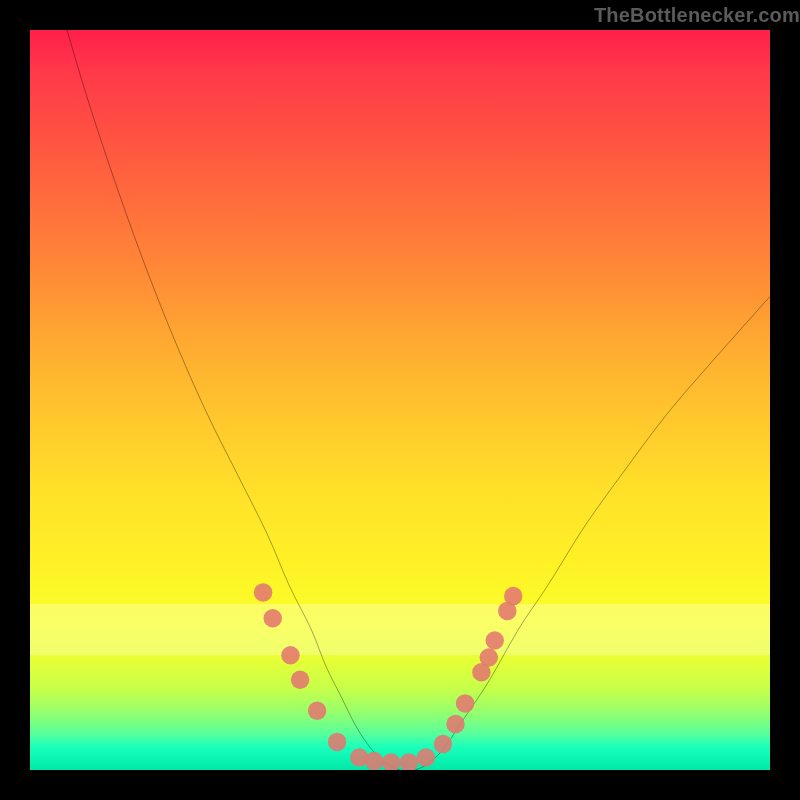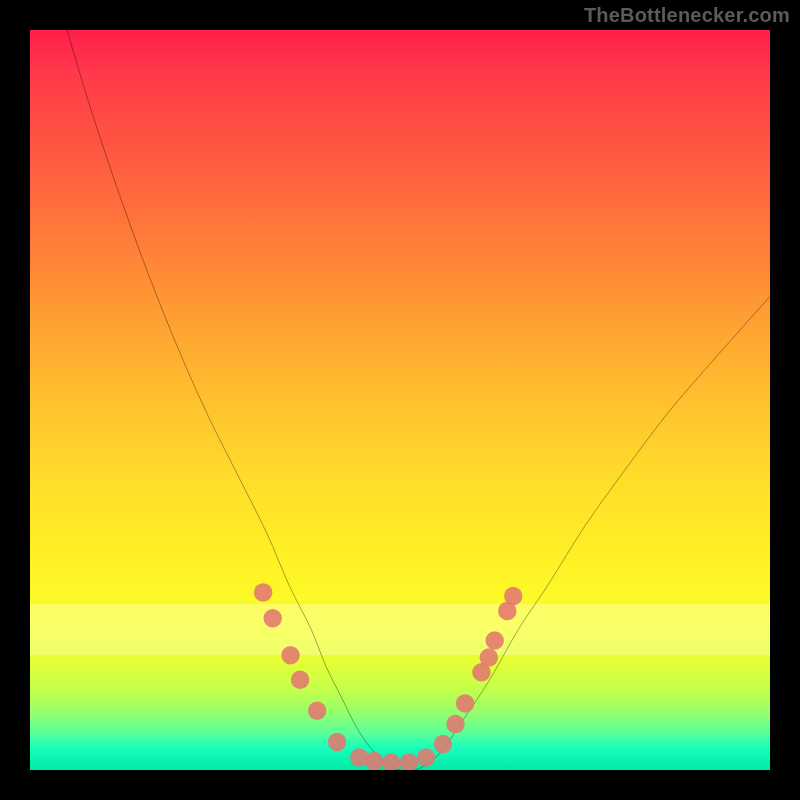--- a/index.html
+++ b/index.html
@@ -56,21 +56,21 @@
     background: rgba(255,255,255,0.28);
     pointer-events: none;
   }
   svg.curve {
     position: absolute;
     inset: 0;
   }
   .attrib {
     position: absolute;
     top: 4px;
-    right: 10px;
+    right: 0;
     color: #5b5b5b;
     font-size: 20px;
     font-weight: 600;
     letter-spacing: 0.2px;
     user-select: none;
   }
 </style>
 </head>
 <body>
 

